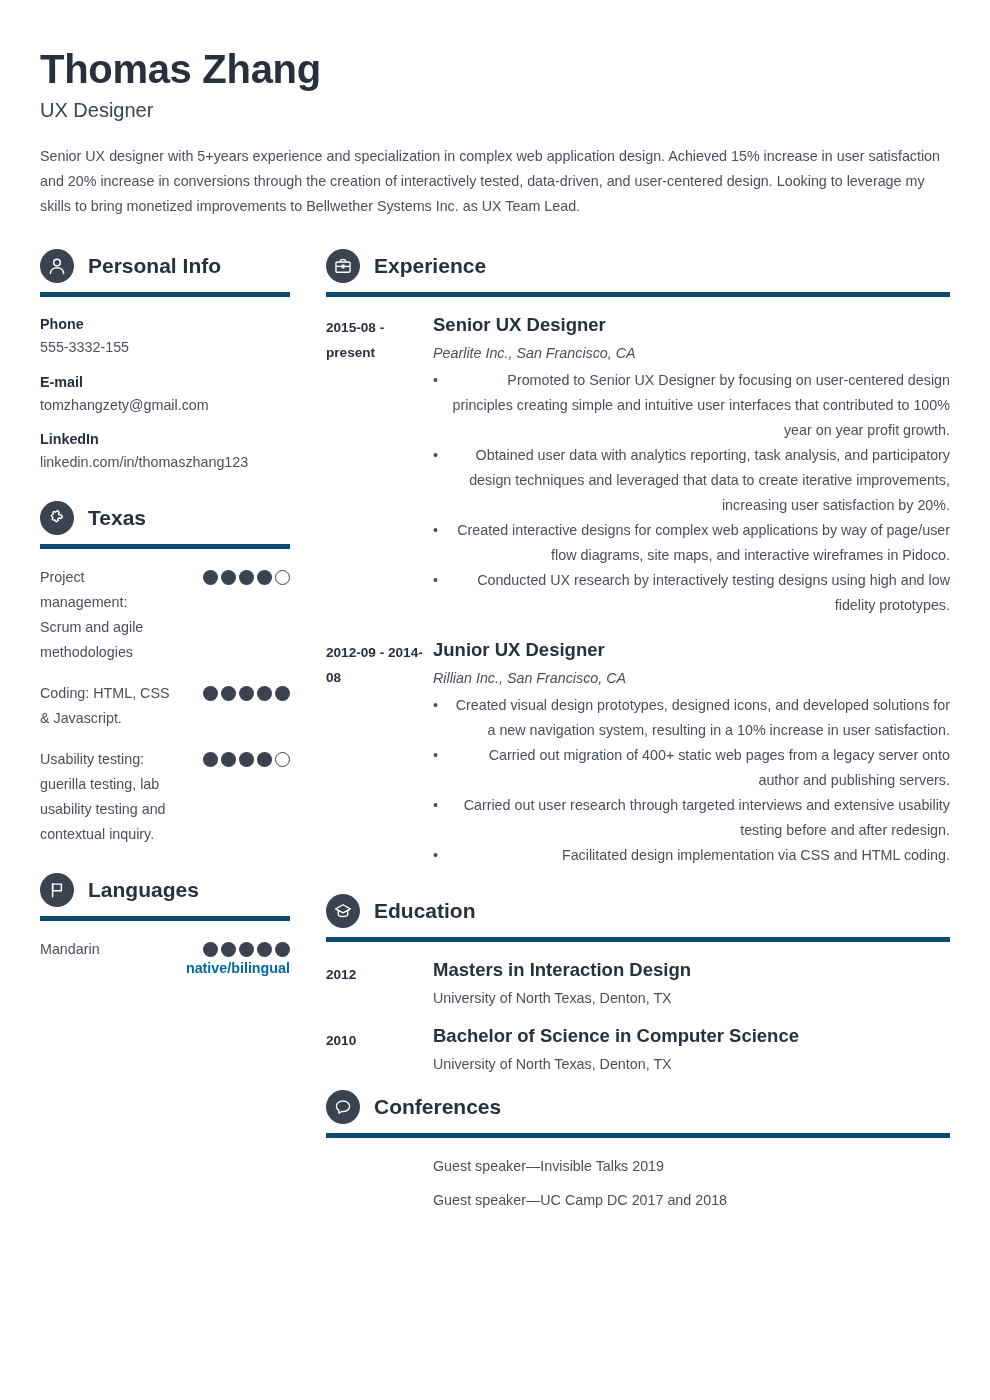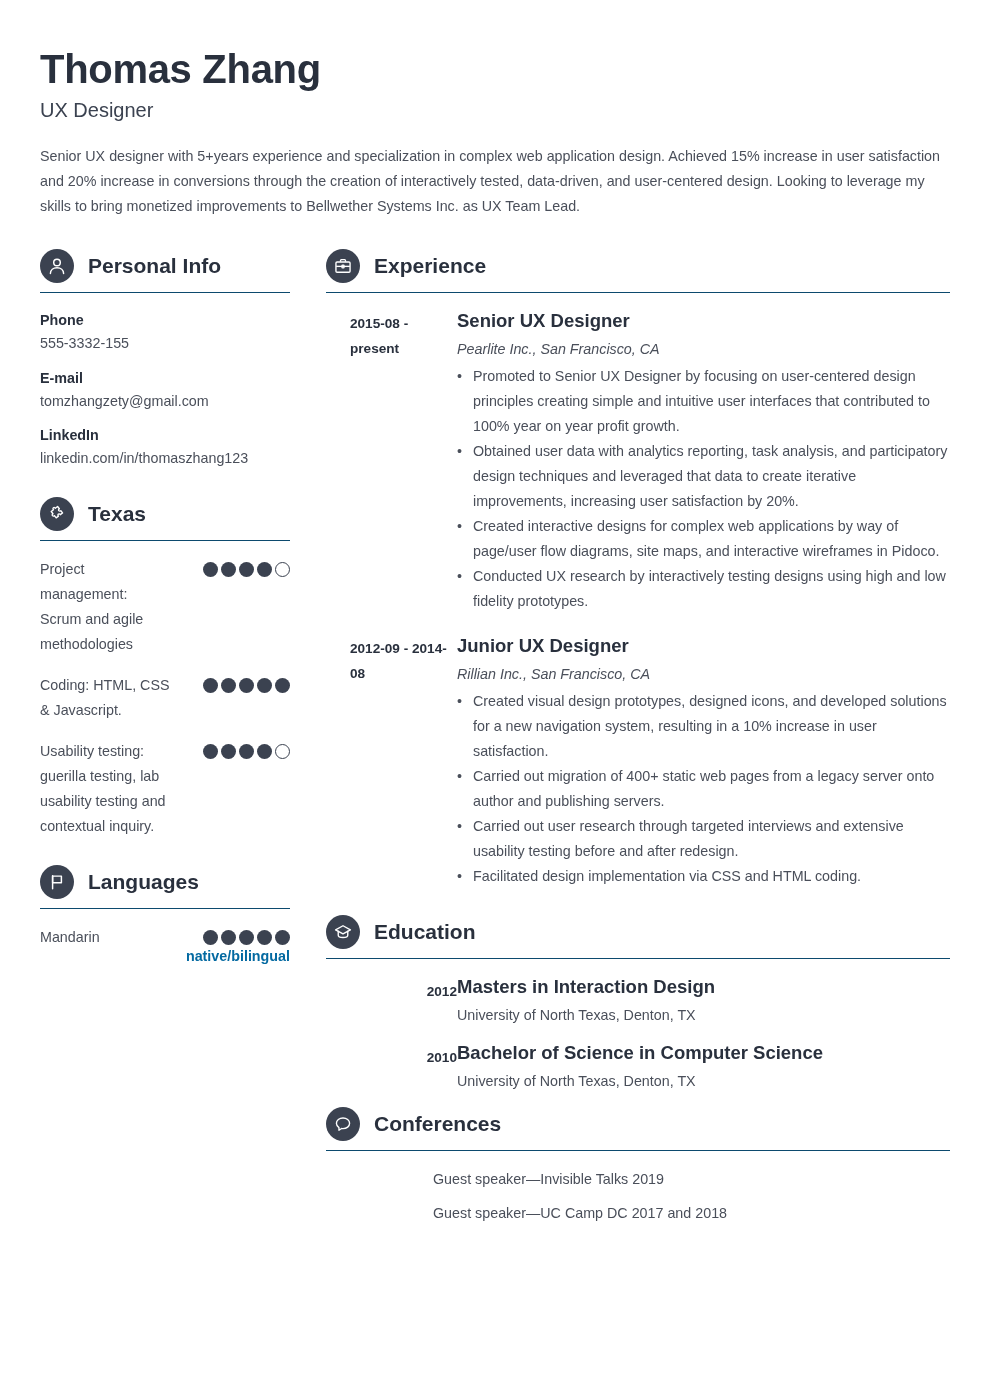--- a/index.html
+++ b/index.html
@@ -62,21 +62,21 @@
 
   
   .sec {
     margin-bottom: 2px;
   }
   .sec-head {
     display: flex;
     align-items: center;
     gap: 14px;
     padding-bottom: 9px;
-    border-bottom: 1px solid #0c4a6e;
+    border-bottom: 5px solid #0c4a6e;
   }
   .sec-icon {
     width: 34px;
     height: 34px;
     flex: 0 0 34px;
     border-radius: 50%;
     background: #3b4250;
     display: flex;
     align-items: center;
     justify-content: center;
@@ -146,21 +146,20 @@
 
   
   .gap-sec { margin-top: 28px; }
   .gap-sec-lang { margin-top: 26px; }
 
   
   .entries { margin-top: 16px; }
   .entry {
     display: flex;
     margin-bottom: 10px;
-    margin-left: 24px;
   }
   .entry-date {
     width: 107px;
     flex: 0 0 107px;
     font-size: 13.6px;
     font-weight: bold;
     color: #29303d;
     line-height: 25px;
     padding-top: 2px;
   }
@@ -176,39 +175,40 @@
     font-size: 14.3px;
     font-style: italic;
     color: #4a4f5a;
     line-height: 1.6;
     margin-bottom: 3px;
   }
   .bullets {
     margin: 0;
     padding: 0;
     list-style: none;
+    text-align: right;
   }
   .bullets li {
     position: relative;
     padding-left: 16px;
     font-size: 14.3px;
     line-height: 25px;
     color: #4a4f5a;
   }
   .bullets li::before {
     content: "•";
     position: absolute;
     left: 0;
     top: 0;
     color: #4a4f5a;
   }
 
   
   .edu-entry { margin-bottom: 16px; }
-  .edu-entry .entry-date { padding-top: 4px; text-align: right; }
+  .edu-entry .entry-date { padding-top: 4px; }
   .edu-title {
     font-size: 18.5px;
     font-weight: bold;
     color: #29303d;
     line-height: 1.3;
     margin-bottom: 6px;
   }
   .edu-school {
     font-size: 14.3px;
     color: #4a4f5a;

